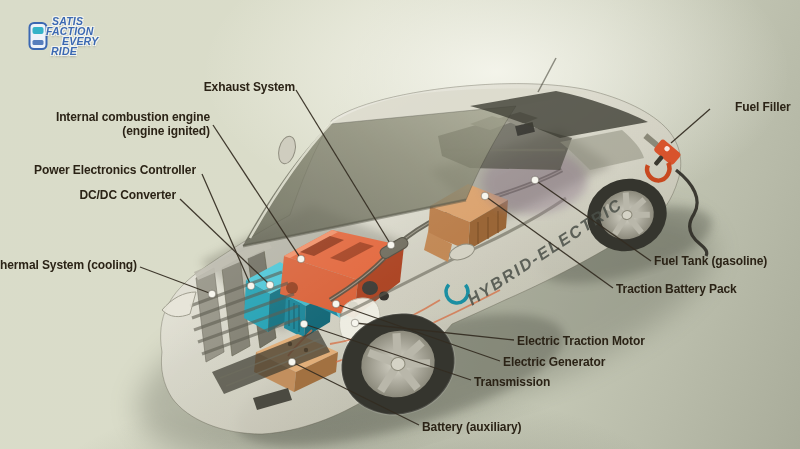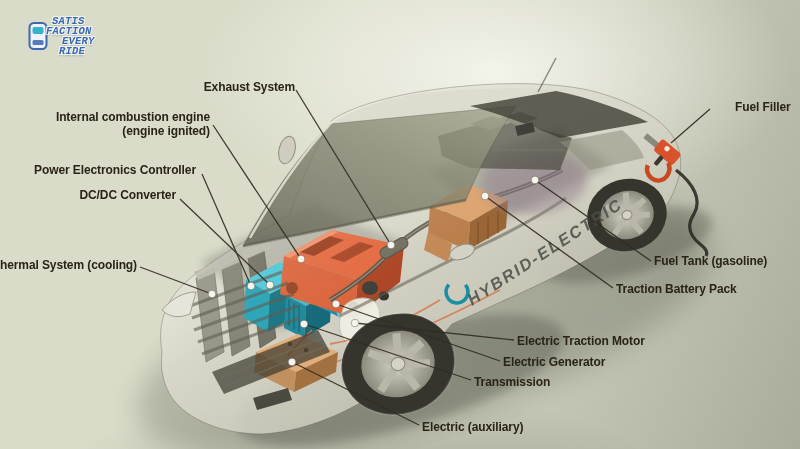--- a/index.html
+++ b/index.html
@@ -11,32 +11,32 @@
       radial-gradient(ellipse 520px 190px at 45% 112%, rgba(62,64,54,.30), rgba(62,64,54,0) 62%),
       linear-gradient(112deg,#d9dcc9 0%,#dadcc9 38%,#cdd0bd 62%,#b9bcaa 84%,#a9ac9a 100%);
   }
   #car-svg{position:absolute;left:0;top:0;z-index:1;}
   .label{
     position:absolute;z-index:3;white-space:nowrap;
     font-size:12px;font-weight:600;letter-spacing:-.1px;color:#2b2316;
   }
   .label.ra{text-align:right;}
   .label .sub{display:block;}
-  #logo{position:absolute;left:28px;top:16px;z-index:3;width:78px;height:52px;font-family:Liberation Mono, monospace;}
+  #logo{position:absolute;left:28px;top:16px;z-index:3;width:78px;height:52px;}
   #logo .glyph{position:absolute;left:0;top:5px;}
   #logo .words{position:absolute;left:17px;top:0;display:flex;flex-direction:column;}
   #logo .words span{
     display:block;font-size:10.5px;font-weight:bold;font-style:italic;line-height:10px;
     color:#3b68b2;letter-spacing:.2px;
     text-shadow:-1px -1px 0 #f2f4ee,1px -1px 0 #f2f4ee,-1px 1px 0 #f2f4ee,1px 1px 0 #f2f4ee,0 2px 2px rgba(60,70,90,.35);
   }
   #logo .words .w1{margin-left:7px;}
   #logo .words .w2{margin-left:1px;}
   #logo .words .w3{margin-left:17px;}
-  #logo .words .w4{margin-left:14px;}
+  #logo .words .w4{margin-left:6px;}
 </style>
 </head>
 <body>
 
 <div id="stage">
 
   <svg id="car-svg" width="800" height="449" viewBox="0 0 800 449">
     <defs>
       <linearGradient id="bodyGrad" x1="0" y1="0" x2="1" y2="1">
         <stop offset="0" stop-color="#efeee3"></stop>
@@ -303,15 +303,15 @@
   <div class="label" style="left:654px;top:254px;">Fuel Tank (gasoline)</div>
 
   <div class="label" style="left:616px;top:282px;">Traction Battery Pack</div>
 
   <div class="label" style="left:517px;top:334px;">Electric Traction Motor</div>
 
   <div class="label" style="left:503px;top:355px;">Electric Generator</div>
 
   <div class="label" style="left:474px;top:375px;">Transmission</div>
 
-  <div class="label" style="left:422px;top:420px;">Electric (auxiliary)</div>
+  <div class="label" style="left:422px;top:420px;">Battery (auxiliary)</div>
 
 </div>
 
 </body></html>

